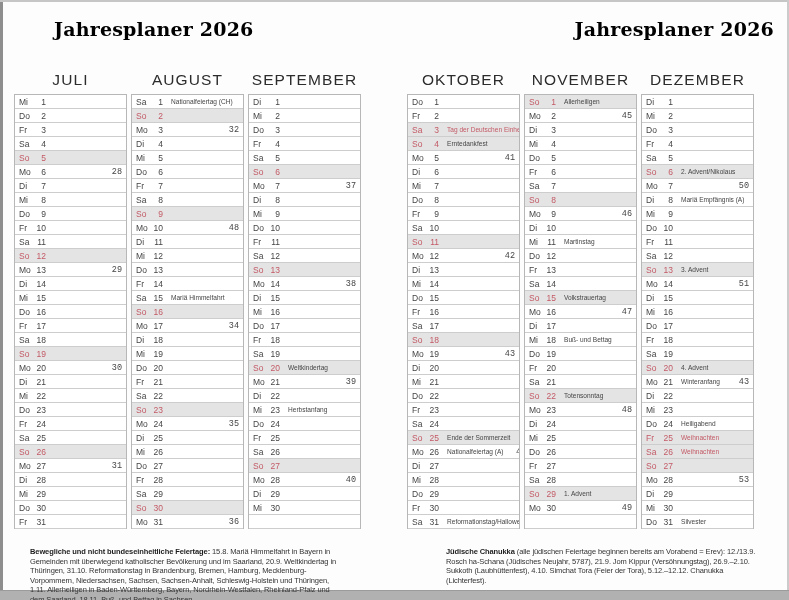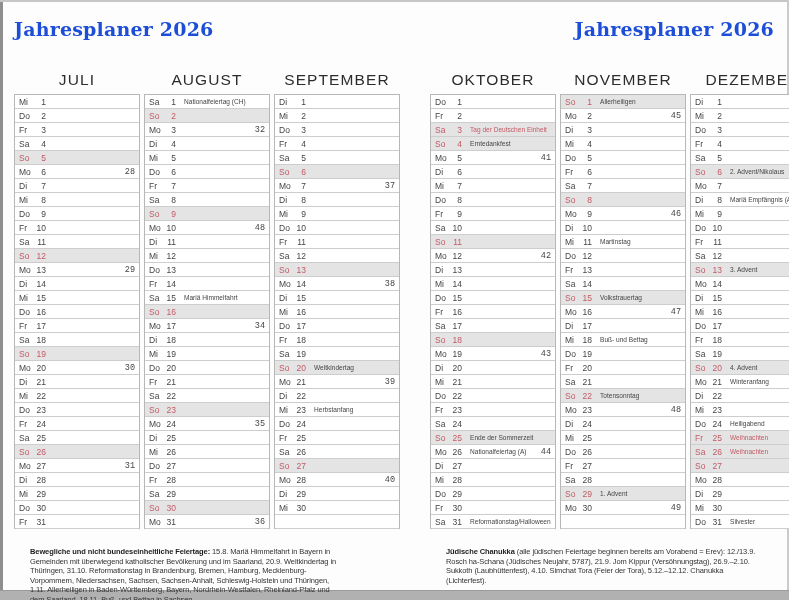--- a/index.html
+++ b/index.html
@@ -11,30 +11,30 @@
   }
   
   .edge-left{position:absolute;left:0;top:0;width:3px;height:600px;background:#8e8e8e;}
   .edge-top{position:absolute;left:0;top:0;width:789px;height:2px;background:#c6c6c6;}
   .edge-right{position:absolute;right:0;top:0;width:2px;height:600px;background:#cbcbcb;}
   .edge-bottom{position:absolute;left:0;bottom:0;width:789px;height:9px;background:#b1b1b1;border-top:1px solid #9b9b9b;}
 
   .title{
     position:absolute;top:18px;
     font-family:"DejaVu Serif",serif;font-weight:bold;
-    font-size:19px;color:#1d4ed8;letter-spacing:.2px;
+    font-size:19px;color:#000000;letter-spacing:.2px;margin-left:40px;
   }
   .title.left{left:14px;}
   .title.right{right:15px;}
 
   .page{position:absolute;top:62px;display:flex;gap:4px;}
   .page.pleft{left:14px;}
-  .page.pright{left:430px;}
-
-  .month{width:126px;display:flex;flex-direction:column;}
+  .page.pright{left:407px;}
+
+  .month{width:113px;display:flex;flex-direction:column;}
   .mname{
     height:27px;display:flex;align-items:flex-end;justify-content:center;
     padding-bottom:5px;font-size:15.5px;letter-spacing:1.1px;color:#2c2c2c;
   }
   .grid{border:1px solid #b7b7b7;border-bottom:none;background:#4d7c0f;}
   .row{
     display:flex;align-items:center;height:13px;border-bottom:1px solid #cdcdcd;
     font-size:8.5px;overflow:hidden;background:#fff;
   }
   .row.shade{background:#e4e4e4;}

